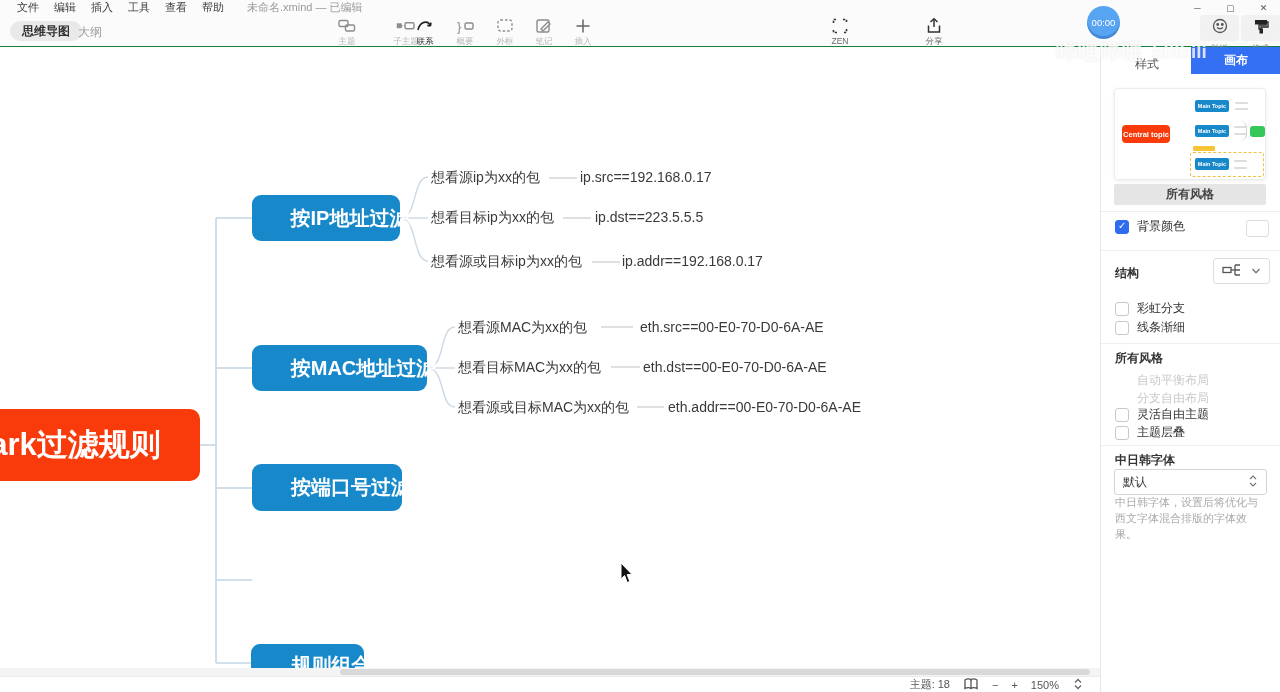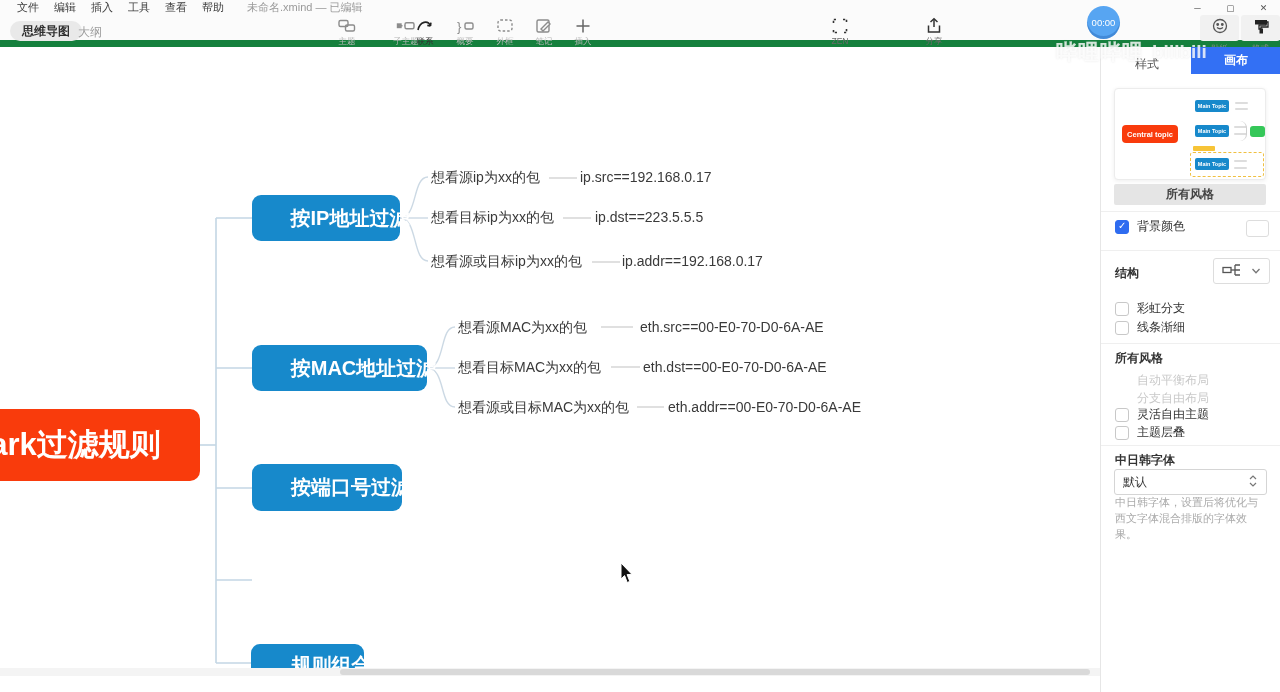--- a/index.html
+++ b/index.html
@@ -1,21 +1,21 @@
 <!DOCTYPE html>
 <html><head>
 <meta charset="utf-8">
 <style>
   * { margin:0; padding:0; box-sizing:border-box; }
   html,body { width:1280px; height:692px; overflow:hidden; }
   body { font-family:"Liberation Sans", sans-serif; background:#fff; }
   .app { position:relative; width:1280px; height:692px; background:#fff; overflow:hidden; }
 
   
-  .topbars { position:absolute; left:0; top:0; width:1280px; height:47px; background:#fbfbfb; border-bottom:7px solid #15803d; z-index:7; }
+  .topbars { position:absolute; left:0; top:0; width:1280px; height:47px; background:#fbfbfb; border-bottom:1px solid #15803d; z-index:7; }
   .menubar { position:absolute; left:0; top:0; width:1280px; height:15px; display:flex; align-items:center; padding-left:17px; font-size:11px; color:#3d3d3d; }
   .menubar .mi { margin-right:15px; cursor:default; }
   .doc-title { color:#9a9a9a; margin-left:8px; }
   .win-controls { position:absolute; right:0; top:0; height:15px; display:flex; align-items:center; }
   .win-controls span { width:33px; text-align:center; font-size:9px; color:#555; }
 
   .tab-pill { position:absolute; left:10px; top:21px; height:20px; padding:0 12px; background:#e9e9e9; border-radius:11px; font-size:12px; font-weight:bold; color:#2f2f2f; display:flex; align-items:center; }
   .tab-outline { position:absolute; left:78px; top:24px; font-size:12px; color:#9d9d9d; }
 
   .tbtn { position:absolute; top:16px; width:44px; text-align:center; }
@@ -34,21 +34,21 @@
   
   .watermark { position:absolute; left:1056px; top:38px; z-index:11; display:flex; align-items:center; gap:8px; color:rgba(255,255,255,.8); text-shadow:0 0 2px rgba(120,120,120,.18); pointer-events:none; }
   .watermark .wm-cjk { font-size:21px; font-weight:bold; letter-spacing:1px; }
   .watermark .wm-brand { font-size:19px; font-weight:bold; }
 
   
   .panel { position:absolute; left:1100px; top:47px; width:180px; height:645px; background:#fff; border-left:1px solid #e6e6e6; z-index:8; font-size:12px; color:#333; }
   .panel-tab-style { position:absolute; left:34px; top:9px; color:#555; }
   .panel-tab-canvas { position:absolute; left:90px; top:0px; width:90px; height:27px; background:#3370f4; color:#fff; font-weight:bold; display:flex; align-items:center; justify-content:center; }
   .preview-card { position:absolute; left:13px; top:41px; width:152px; height:92px; background:#fff; border:1px solid #ececec; border-radius:4px; box-shadow:0 1px 4px rgba(0,0,0,.07); }
-  .pv-central { position:absolute; left:7px; top:36px; width:56px; height:18px; background:#f93b0c; border-radius:4px; color:#fff; font-size:7.5px; font-weight:bold; display:flex; align-items:center; justify-content:center; }
+  .pv-central { position:absolute; left:7px; top:36px; width:48px; height:18px; background:#f93b0c; border-radius:4px; color:#fff; font-size:7.5px; font-weight:bold; display:flex; align-items:center; justify-content:center; }
   .pv-main { position:absolute; width:34px; height:12px; background:#1789cb; border-radius:2px; color:#fff; font-size:5.5px; font-weight:bold; display:flex; align-items:center; justify-content:center; }
   .pv-stub { position:absolute; width:13px; height:2px; background:#ddd; border-radius:1px; }
   .pv-green { position:absolute; left:135px; top:37px; width:15px; height:11px; background:#35c759; border-radius:3px; }
   .pv-bracket { position:absolute; left:125px; top:32px; width:7px; height:20px; border-right:1.5px solid #cfcfcf; border-radius:0 10px 10px 0; }
   .pv-yellow { position:absolute; left:78px; top:57px; width:22px; height:5px; background:#f7c437; border-radius:1px; }
   .pv-dashed { position:absolute; left:75px; top:63px; width:74px; height:25px; border:1px dashed #f0c040; border-radius:3px; }
   .all-styles { position:absolute; left:13px; top:137px; width:152px; height:21px; background:#e5e5e5; border-radius:2px; display:flex; align-items:center; justify-content:center; color:#444;font-weight:bold; }
   .pdiv { position:absolute; left:0; width:180px; height:1px; background:#efefef; }
   .cb { width:14px; height:14px; border:1px solid #c8c8c8; border-radius:3px; background:#fff; display:inline-block; }
   .cb.checked { background:#2f6cf0; border-color:#2f6cf0; position:relative; }
@@ -278,20 +278,42 @@
       <svg width="14" height="21">
           <polygon points="1,0 1,16 4.6,12.6 7.2,19.5 9.8,18.4 7.1,11.6 12,11.4" fill="#111" stroke="#fff" stroke-width="1"></polygon>
         </svg>
     </div>
   </div>
 
   <div class="hscroll">
     <div class="thumb"></div>
   </div>
 
+  <div class="statusbar">
+    <span>主题: 18</span>
+    <span>
+      <svg width="16" height="15">
+          <g fill="none" stroke="#555" stroke-width="1.3">
+            <path d="M2,4 C4,2.5 7,2.5 8,4 C9,2.5 12,2.5 14,4 V12.5 C12,11.3 9,11.3 8,12.5 C7,11.3 4,11.3 2,12.5 Z"></path>
+            <path d="M8,4 V12.5"></path>
+          </g>
+        </svg>
+    </span>
+    <span>−</span>
+    <span>+</span>
+    <span>150%</span>
+    <span>
+      <svg width="12" height="14">
+          <g fill="none" stroke="#666" stroke-width="1.3">
+            <polyline points="3,5.5 6,2.5 9,5.5"></polyline>
+            <polyline points="3,8.5 6,11.5 9,8.5"></polyline>
+          </g>
+        </svg>
+    </span>
+  </div>
 
   <div class="panel">
     <div class="panel-tab-style">样式</div>
     <div class="panel-tab-canvas">画布</div>
 
     <div class="preview-card">
       <div class="pv-central">Central topic</div>
       <div class="pv-main" style="left:80px;top:11px">Main Topic</div>
       <div class="pv-stub" style="left:120px;top:13px"></div>
       <div class="pv-stub" style="left:120px;top:19px"></div>

